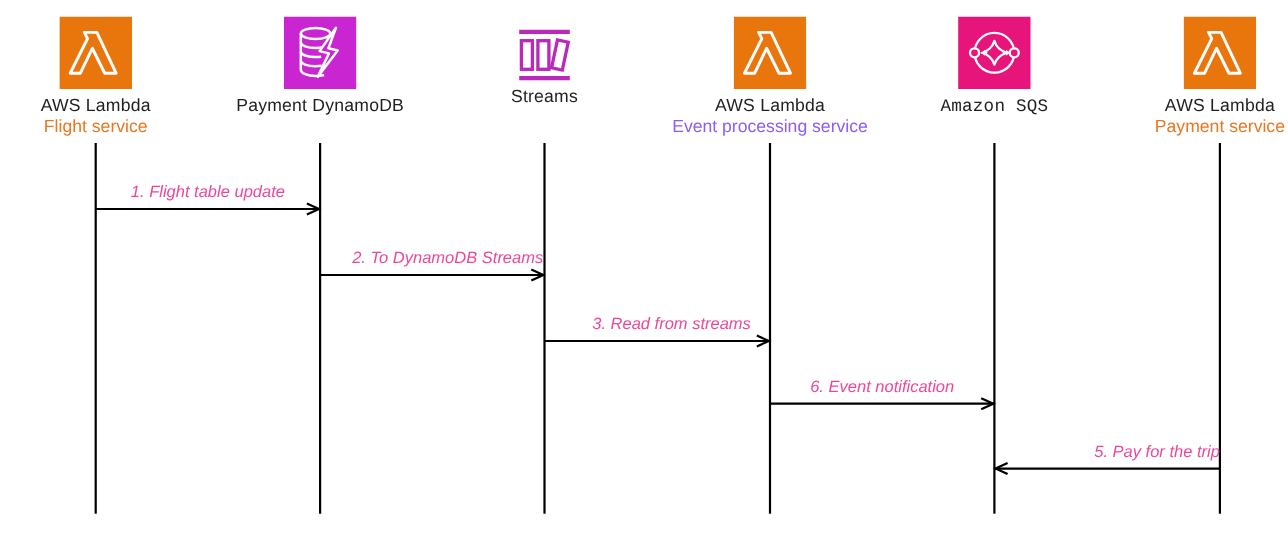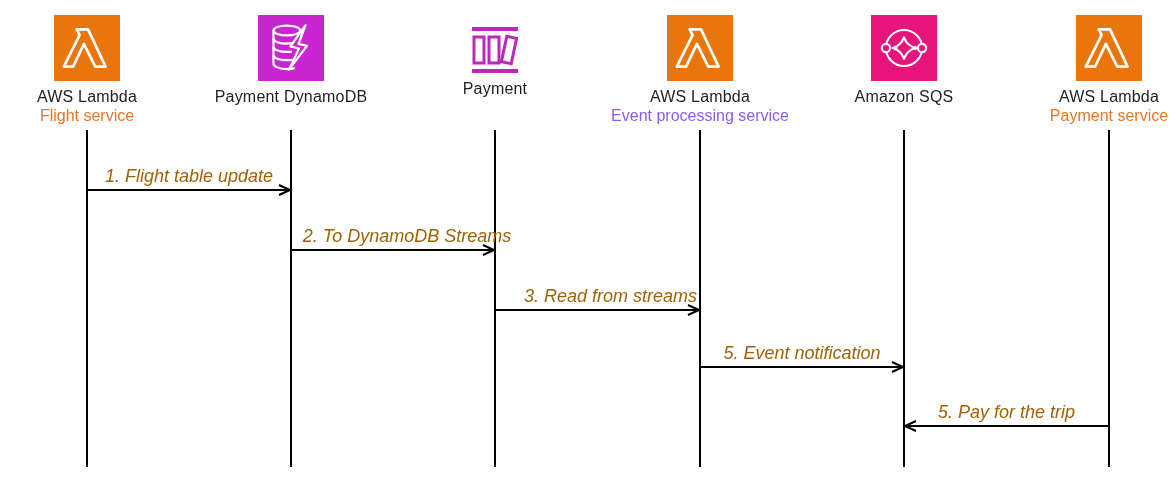--- a/index.html
+++ b/index.html
@@ -41,23 +41,23 @@
     width: 2px;
     background: #000000;
   }
   .message-arrow {
     position: absolute;
     overflow: visible;
   }
   .message-label {
     position: absolute;
     text-align: center;
-    font-size: 18px;
+    font-size: 15px;
     font-style: italic;
-    color: #a16207;
+    color: #ec4899;
     white-space: nowrap;
   }
 </style>
 </head>
 <body>
 
 <div id="stage">
     <div class="actor-icon" style="left: 33px; top: 15px;"><svg viewBox="0 0 64 64" width="66" height="66">
         <rect width="64" height="64" fill="#E8760D"></rect>
         <path d="M22 14 L33 14 L50 50 L40 50 L29 28 L18.5 50 L9.5 50 L24.8 19.5 Z" fill="none" stroke="#ffffff" stroke-width="2.6" stroke-linejoin="round"></path>
@@ -79,39 +79,39 @@
     <div class="lifeline" style="left: 269px; top: 130px; height: 337px; background: rgb(0, 0, 0);"></div>
     <div class="actor-icon" style="left: 449px; top: 25px;"><svg viewBox="0 0 50 50" width="50" height="50">
         <path d="M2 4 H48" stroke="#BB29BB" stroke-width="4" fill="none"></path>
         <path d="M2 46 H48" stroke="#BB29BB" stroke-width="4" fill="none"></path>
         <rect x="4" y="12" width="10" height="26" fill="none" stroke="#BB29BB" stroke-width="3"></rect>
         <rect x="19" y="12" width="10" height="26" fill="none" stroke="#BB29BB" stroke-width="3"></rect>
         <g transform="rotate(12 39 25)">
           <rect x="34" y="12" width="10" height="26" fill="none" stroke="#BB29BB" stroke-width="3"></rect>
         </g>
       </svg></div>
-    <div class="actor-name" style="left: 334px; top: 80px;">Payment</div>
+    <div class="actor-name" style="left: 334px; top: 80px;">Streams</div>
     <div class="lifeline" style="left: 473px; top: 130px; height: 337px; background: rgb(0, 0, 0);"></div>
     <div class="actor-icon" style="left: 646px; top: 15px;"><svg viewBox="0 0 64 64" width="66" height="66">
         <rect width="64" height="64" fill="#E8760D"></rect>
         <path d="M22 14 L33 14 L50 50 L40 50 L29 28 L18.5 50 L9.5 50 L24.8 19.5 Z" fill="none" stroke="#ffffff" stroke-width="2.6" stroke-linejoin="round"></path>
       </svg></div>
     <div class="actor-name" style="left: 539px; top: 88px;">AWS Lambda</div>
     <div class="actor-subtitle" style="left: 539px; top: 107px; color: #8b5cf6;">Event processing service</div>
     <div class="lifeline" style="left: 678px; top: 130px; height: 337px; background: rgb(0, 0, 0);"></div>
     <div class="actor-icon" style="left: 850px; top: 15px;"><svg viewBox="0 0 64 64" width="66" height="66">
         <rect width="64" height="64" fill="#E7157B"></rect>
         <circle cx="32" cy="32" r="17.5" fill="none" stroke="#fff" stroke-width="2"></circle>
         <path d="M32 21.5 C34 28 38 30 42.5 32 C38 34 34 36 32 42.5 C30 36 26 34 21.5 32 C26 30 30 28 32 21.5 Z" fill="none" stroke="#fff" stroke-width="2" stroke-linejoin="round"></path>
         <circle cx="14.5" cy="32" r="4" fill="#E7157B" stroke="#fff" stroke-width="2"></circle>
         <circle cx="49.5" cy="32" r="4" fill="#E7157B" stroke="#fff" stroke-width="2"></circle>
         <path d="M20 32 h4.5 M22.7 30.2 l2.3 1.8 -2.3 1.8" stroke="#fff" stroke-width="1.5" fill="none"></path>
         <path d="M39.5 32 h4.5 M42.2 30.2 l2.3 1.8 -2.3 1.8" stroke="#fff" stroke-width="1.5" fill="none"></path>
       </svg></div>
-    <div class="actor-name" style="left: 743px; top: 88px;">Amazon SQS</div>
+    <div class="actor-name" style="left: 743px; top: 88px; font-family: Liberation Mono, monospace;">Amazon SQS</div>
     <div class="lifeline" style="left: 882px; top: 130px; height: 337px; background: rgb(0, 0, 0);"></div>
     <div class="actor-icon" style="left: 1055px; top: 15px;"><svg viewBox="0 0 64 64" width="66" height="66">
         <rect width="64" height="64" fill="#E8760D"></rect>
         <path d="M22 14 L33 14 L50 50 L40 50 L29 28 L18.5 50 L9.5 50 L24.8 19.5 Z" fill="none" stroke="#ffffff" stroke-width="2.6" stroke-linejoin="round"></path>
       </svg></div>
     <div class="actor-name" style="left: 948px; top: 88px;">AWS Lambda</div>
     <div class="actor-subtitle" style="left: 948px; top: 107px; color: rgb(232, 119, 34);">Payment service</div>
     <div class="lifeline" style="left: 1087px; top: 130px; height: 337px; background: rgb(0, 0, 0);"></div>
     <div class="message-label" style="left: 66px; width: 204px; top: 166px;">1. Flight table update</div>
     <svg width="204" height="16" class="message-arrow" style="left: 66px; top: 182px;">
@@ -121,23 +121,23 @@
     <div class="message-label" style="left: 270px; width: 232px; top: 226px;">2. To DynamoDB Streams</div>
     <svg width="204" height="16" class="message-arrow" style="left: 270px; top: 242px;">
       <line x1="0" y1="8" x2="204" y2="8" stroke="#000000" stroke-width="2"></line>
       <polyline points="192,3 203,8 192,13" fill="none" stroke="#000000" stroke-width="2"></polyline>
     </svg>
     <div class="message-label" style="left: 474px; width: 231px; top: 286px;">3. Read from streams</div>
     <svg width="205" height="16" class="message-arrow" style="left: 474px; top: 302px;">
       <line x1="0" y1="8" x2="205" y2="8" stroke="#000000" stroke-width="2"></line>
       <polyline points="193,3 204,8 193,13" fill="none" stroke="#000000" stroke-width="2"></polyline>
     </svg>
-    <div class="message-label" style="left: 679px; width: 204px; top: 343px;">5. Event notification</div>
+    <div class="message-label" style="left: 679px; width: 204px; top: 343px;">6. Event notification</div>
     <svg width="204" height="16" class="message-arrow" style="left: 679px; top: 359px;">
       <line x1="0" y1="8" x2="204" y2="8" stroke="#000000" stroke-width="2"></line>
       <polyline points="192,3 203,8 192,13" fill="none" stroke="#000000" stroke-width="2"></polyline>
     </svg>
-    <div class="message-label" style="left: 883px; width: 205px; top: 402px;">5. Pay for the trip</div>
+    <div class="message-label" style="left: 883px; width: 205px; top: 402px; text-align: right;">5. Pay for the trip</div>
     <svg width="205" height="16" class="message-arrow" style="left: 883px; top: 418px;">
       <line x1="0" y1="8" x2="205" y2="8" stroke="#000000" stroke-width="2"></line>
       <polyline points="12,3 1,8 12,13" fill="none" stroke="#000000" stroke-width="2"></polyline>
     </svg>
   </div>
 
 </body></html>

